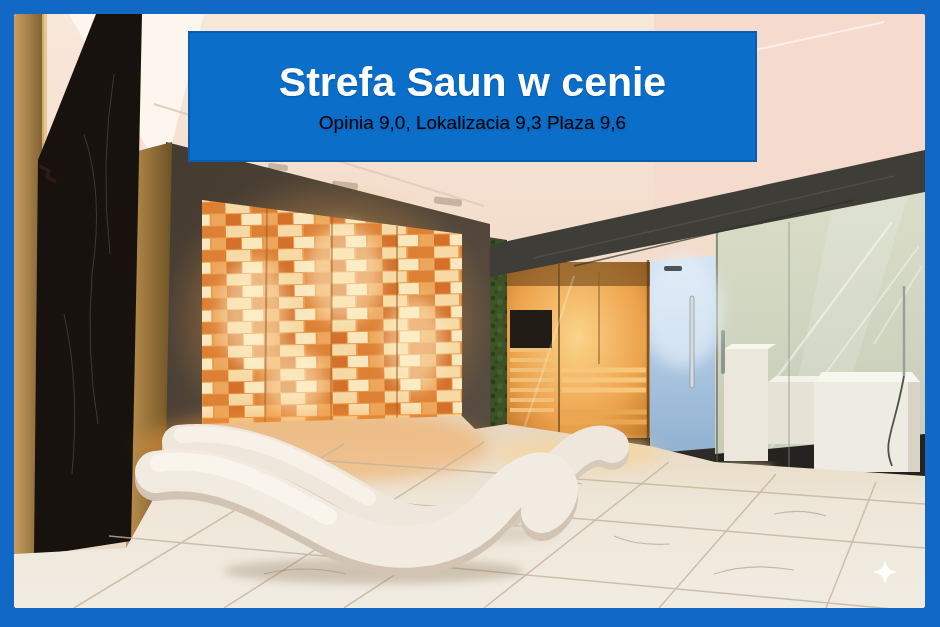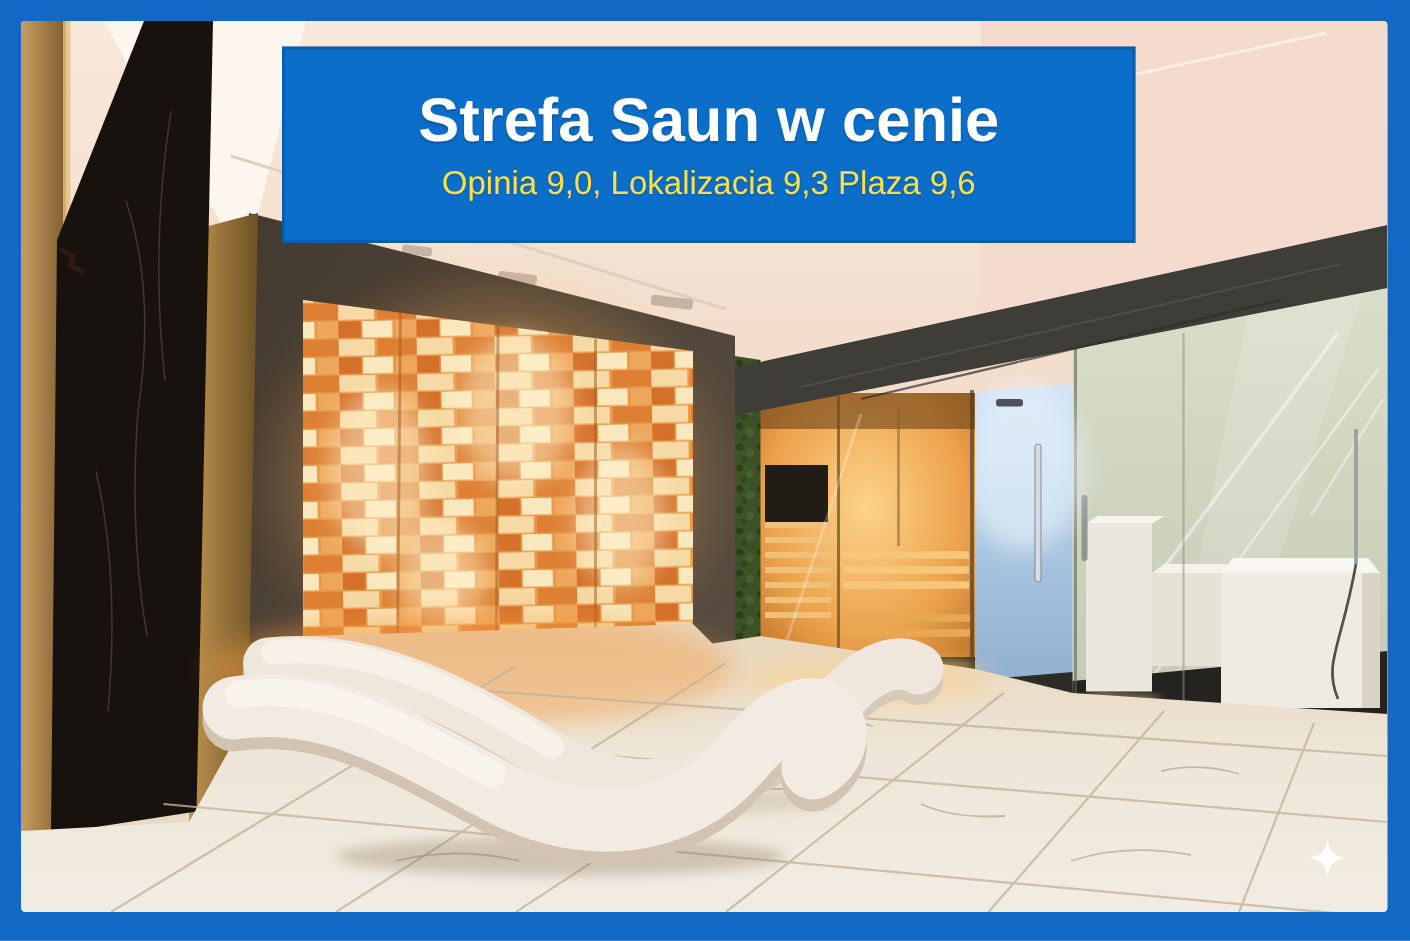--- a/index.html
+++ b/index.html
@@ -26,21 +26,21 @@
     box-sizing:border-box;
     display:flex;flex-direction:column;align-items:center;justify-content:center;
     gap:10px;
   }
   .banner-title{
     color:#ffffff;font-size:41px;font-weight:700;line-height:1;
     text-shadow:0 1px 2px rgba(0,40,80,.35);
     white-space:nowrap;
   }
   .banner-subtitle{
-    color:#fde047;font-size:22px;font-weight:400;line-height:1;
+    color:#000000;font-size:19px;font-weight:400;line-height:1;
     text-shadow:0 1px 2px rgba(0,40,80,.3);
     white-space:nowrap;
   }
   .sparkle{
     position:absolute;left:872px;top:559px;width:26px;height:26px;
   }
 </style>
 </head>
 <body>
 

